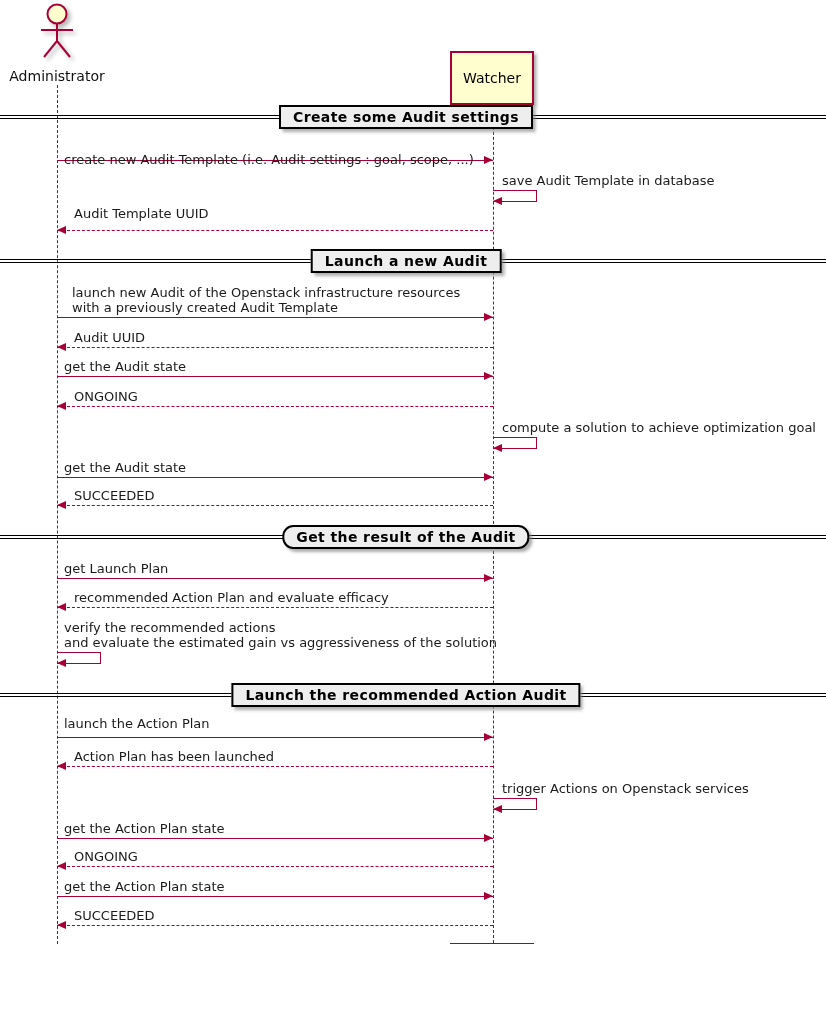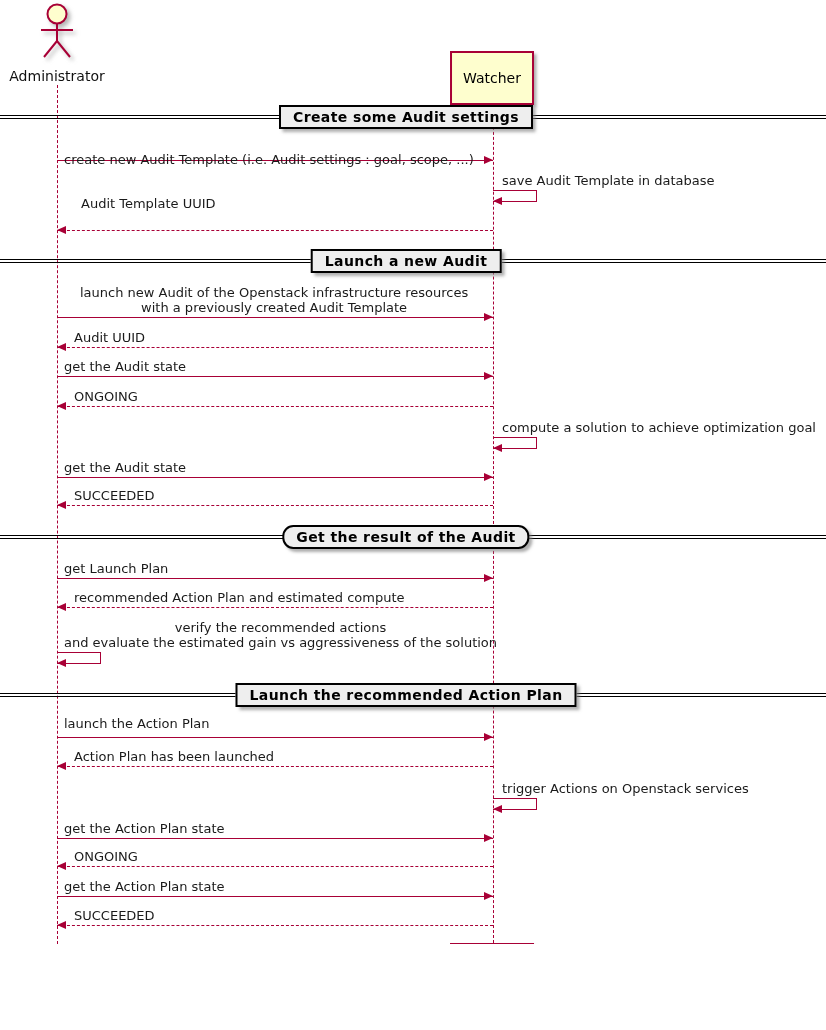--- a/index.html
+++ b/index.html
@@ -1,18 +1,18 @@
 <!DOCTYPE html>
 <html><head>
 <meta charset="utf-8">
 <style>
   html,body{margin:0;padding:0;background:#fff;}
   .canvas{
     position:relative;width:826px;height:944px;background:#ffffff;
-    font-family:"DejaVu Sans","Liberation Sans",sans-serif;overflow:hidden;text-align:center;
+    font-family:"DejaVu Sans","Liberation Sans",sans-serif;overflow:hidden;
   }
   .lifeline{position:absolute;width:0;border-left:1px dashed #A80036;}
   .participant{
     position:absolute;transform:translateX(-50%);
     background:#FEFECE;border:2px solid #A80036;color:#000;
     font-size:14px;line-height:26px;height:26px;padding:12px 11px;white-space:nowrap;
     box-shadow:3px 3px 3px rgba(130,130,130,0.65);
   }
   .actor-label{
     position:absolute;transform:translateX(-50%);
@@ -68,26 +68,26 @@
       <div class="divider-line" style="top: 115px;"></div>
       <div class="divider-label" style="left: 406px; top: 117px;">Create some Audit settings</div>
       <div class="msg-line solid" style="left: 57px; width: 436px; top: 160px;"></div>
       <div class="arrow-right" style="left: 484px; top: 156px;"></div>
       <div class="msg-label" style="left: 64px; top: 152px;">create new Audit Template (i.e. Audit settings : goal, scope, ...)</div>
       <div class="self-loop" style="left: 493px; top: 190px;"></div>
       <div class="arrow-left" style="left: 493px; top: 197px;"></div>
       <div class="msg-label" style="left: 502px; top: 173px;">save Audit Template in database</div>
       <div class="msg-line dashed" style="left: 57px; width: 436px; top: 230px;"></div>
       <div class="arrow-left" style="left: 57px; top: 226px;"></div>
-      <div class="msg-label" style="left: 74px; top: 196px; margin-left: 7px;">Audit Template UUID</div>
+      <div class="msg-label" style="left: 74px; top: 206px;">Audit Template UUID</div>
       <div class="divider-line" style="top: 259px;"></div>
       <div class="divider-label" style="left: 406px; top: 261px;">Launch a new Audit</div>
       <div class="msg-line solid" style="left: 57px; width: 436px; top: 317px;"></div>
       <div class="arrow-right" style="left: 484px; top: 313px;"></div>
-      <div class="msg-label" style="left: 80px; top: 285px;">launch new Audit of the Openstack infrastructure resources
+      <div class="msg-label" style="left: 72px; top: 285px;">launch new Audit of the Openstack infrastructure resources
 with a previously created Audit Template</div>
       <div class="msg-line dashed" style="left: 57px; width: 436px; top: 347px;"></div>
       <div class="arrow-left" style="left: 57px; top: 343px;"></div>
       <div class="msg-label" style="left: 74px; top: 330px;">Audit UUID</div>
       <div class="msg-line solid" style="left: 57px; width: 436px; top: 376px;"></div>
       <div class="arrow-right" style="left: 484px; top: 372px;"></div>
       <div class="msg-label" style="left: 64px; top: 359px;">get the Audit state</div>
       <div class="msg-line dashed" style="left: 57px; width: 436px; top: 406px;"></div>
       <div class="arrow-left" style="left: 57px; top: 402px;"></div>
       <div class="msg-label" style="left: 74px; top: 389px;">ONGOING</div>
@@ -100,27 +100,27 @@
       <div class="msg-line dashed" style="left: 57px; width: 436px; top: 505px;"></div>
       <div class="arrow-left" style="left: 57px; top: 501px;"></div>
       <div class="msg-label" style="left: 74px; top: 488px;">SUCCEEDED</div>
       <div class="divider-line" style="top: 535px;"></div>
       <div class="divider-label" style="left: 406px; top: 537px; border-radius: 11px;">Get the result of the Audit</div>
       <div class="msg-line solid" style="left: 57px; width: 436px; top: 578px;"></div>
       <div class="arrow-right" style="left: 484px; top: 574px;"></div>
       <div class="msg-label" style="left: 64px; top: 561px;">get Launch Plan</div>
       <div class="msg-line dashed" style="left: 57px; width: 436px; top: 607px;"></div>
       <div class="arrow-left" style="left: 57px; top: 603px;"></div>
-      <div class="msg-label" style="left: 74px; top: 590px;">recommended Action Plan and estimated compute</div>
+      <div class="msg-label" style="left: 74px; top: 590px;">recommended Action Plan and evaluate efficacy</div>
       <div class="self-loop" style="left: 57px; top: 652px;"></div>
       <div class="arrow-left" style="left: 57px; top: 659px;"></div>
       <div class="msg-label" style="left: 64px; top: 620px;">verify the recommended actions
 and evaluate the estimated gain vs aggressiveness of the solution</div>
       <div class="divider-line" style="top: 693px;"></div>
-      <div class="divider-label" style="left: 406px; top: 695px;">Launch the recommended Action Plan</div>
+      <div class="divider-label" style="left: 406px; top: 695px;">Launch the recommended Action Audit</div>
       <div class="msg-line solid" style="left: 57px; width: 436px; top: 737px;"></div>
       <div class="arrow-right" style="left: 484px; top: 733px;"></div>
       <div class="msg-label" style="left: 64px; top: 716px;">launch the Action Plan</div>
       <div class="msg-line dashed" style="left: 57px; width: 436px; top: 766px;"></div>
       <div class="arrow-left" style="left: 57px; top: 762px;"></div>
       <div class="msg-label" style="left: 74px; top: 749px;">Action Plan has been launched</div>
       <div class="self-loop" style="left: 493px; top: 798px;"></div>
       <div class="arrow-left" style="left: 493px; top: 805px;"></div>
       <div class="msg-label" style="left: 502px; top: 781px;">trigger Actions on Openstack services</div>
       <div class="msg-line solid" style="left: 57px; width: 436px; top: 838px;"></div>

